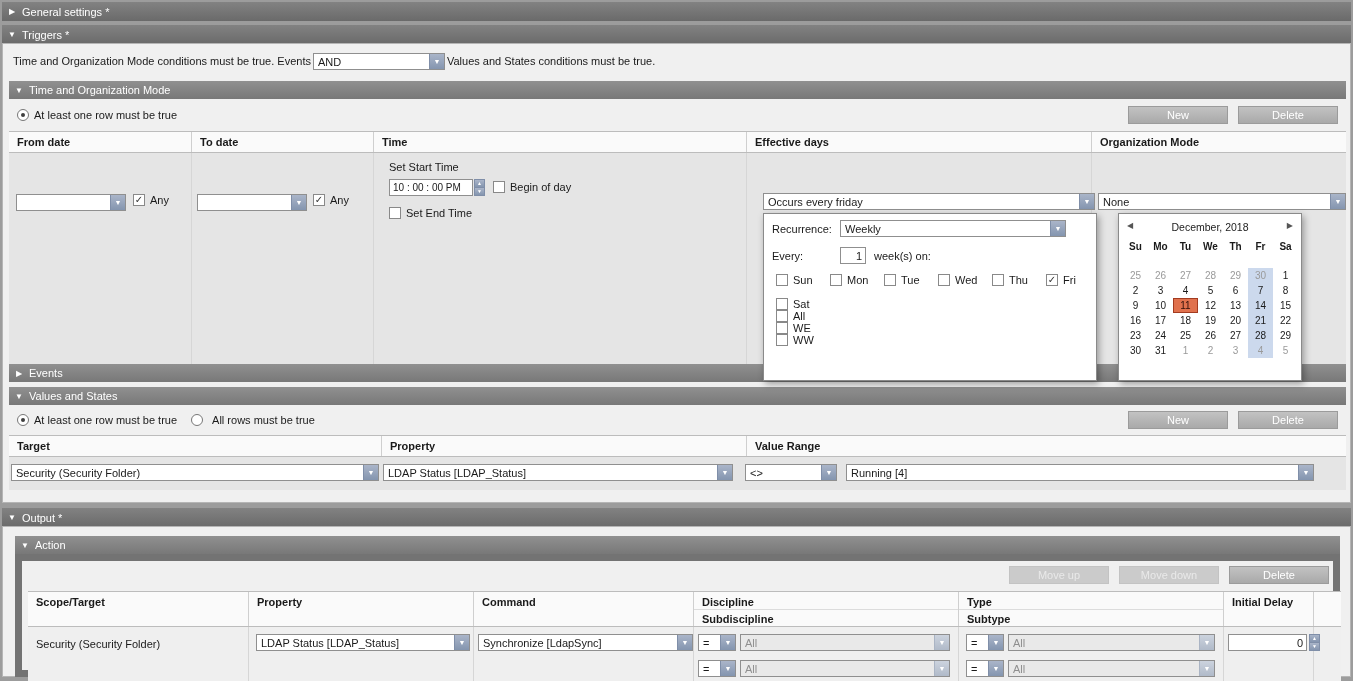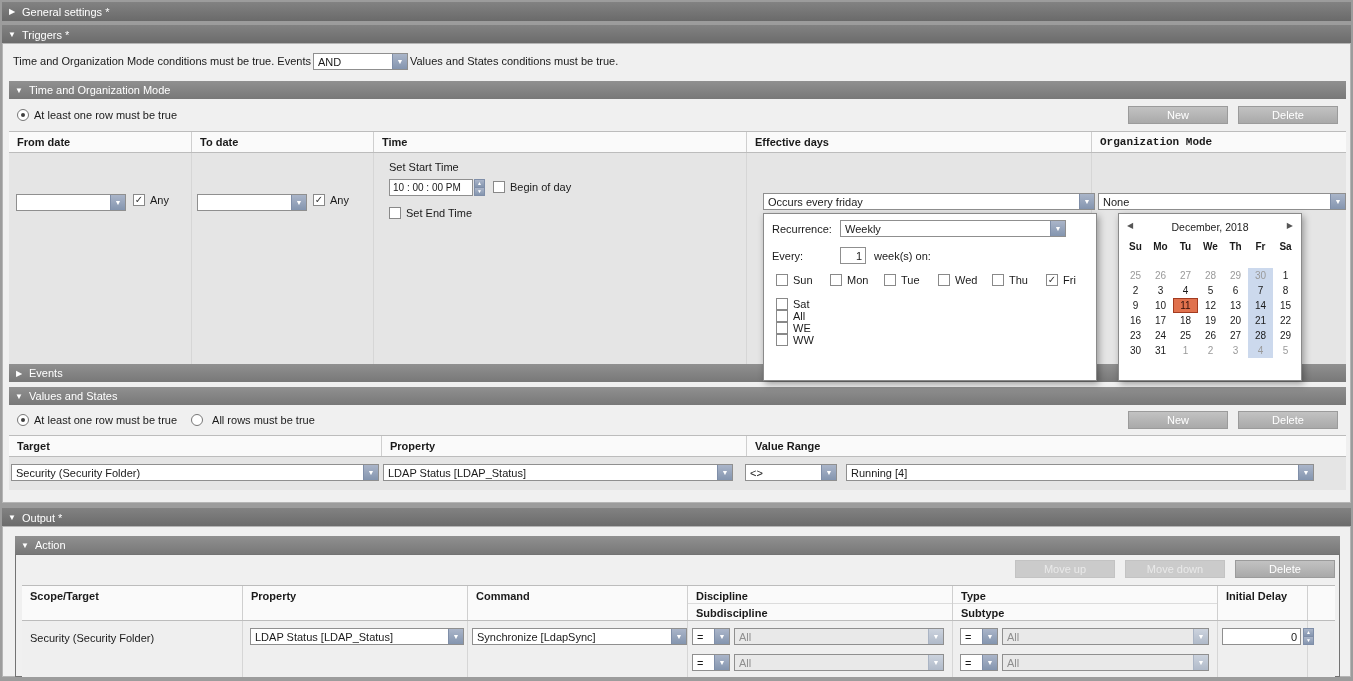--- a/index.html
+++ b/index.html
@@ -121,21 +121,21 @@
 
   <div class="secbar" style="top:25px;">
     <span class="tri">▼</span>
     <span>Triggers *</span>
   </div>
 
   <div class="panel" style="top:43px; height:460px;">
 
     <div style="position:absolute; left:10px; top:7px; height:20px; display:flex; align-items:center; gap:2px;">
       <span>Time and Organization Mode conditions must be true. Events</span>
-      <div class="dd inline" style="width:95px;">
+      <div class="dd inline" style="width:132px;">
         <span class="dd-val">AND</span>
         <span class="dd-btn">▼</span>
       </div>
       <span>Values and States conditions must be true.</span>
     </div>
 
     <div class="subbar" style="left:6px; top:37px; width:1337px;">
       <span class="tri">▼</span>
       <span>Time and Organization Mode</span>
     </div>
@@ -152,21 +152,21 @@
       <div class="btn" style="margin-right:8px;">
         <span>Delete</span>
       </div>
     </div>
 
     <div class="thead" style="left:6px; top:87px; width:1337px; height:22px;">
       <div class="th" style="width:182px;">From date</div>
       <div class="th" style="width:182px;">To date</div>
       <div class="th" style="width:373px;">Time</div>
       <div class="th" style="width:345px;">Effective days</div>
-      <div class="th" style="width:255px;font-family:Liberation Mono, monospace;">Organization Mode</div>
+      <div class="th" style="width:255px;">Organization Mode</div>
     </div>
 
     <div class="tbody" style="left:6px; top:109px; width:1337px; height:211px;">
       <div class="vline" style="left:182px;"></div>
       <div class="vline" style="left:364px;"></div>
       <div class="vline" style="left:737px;"></div>
       <div class="vline" style="left:1082px;"></div>
 
       <div class="dd" style="left:7px; top:41px; width:110px;">
         <span class="dd-val"></span>
@@ -387,21 +387,21 @@
     <span>Output *</span>
   </div>
 
   <div class="panel" style="top:526px; height:151px;">
 
     <div class="subbar" style="left:12px; top:9px; width:1325px;">
       <span class="tri">▼</span>
       <span>Action</span>
     </div>
 
-    <div style="position:absolute; left:12px; top:27px; width:1325px; height:123px; border:1px solid #737373; background:#f0f0f0;">
+    <div style="position:absolute; left:12px; top:27px; width:1325px; height:123px; border:7px solid #737373; background:#f0f0f0;">
 
       <div style="position:absolute; right:4px; top:5px; display:flex; gap:10px;">
         <div class="btn disabled">
           <span>Move up</span>
         </div>
         <div class="btn disabled">
           <span>Move down</span>
         </div>
         <div class="btn">
           <span>Delete</span>

